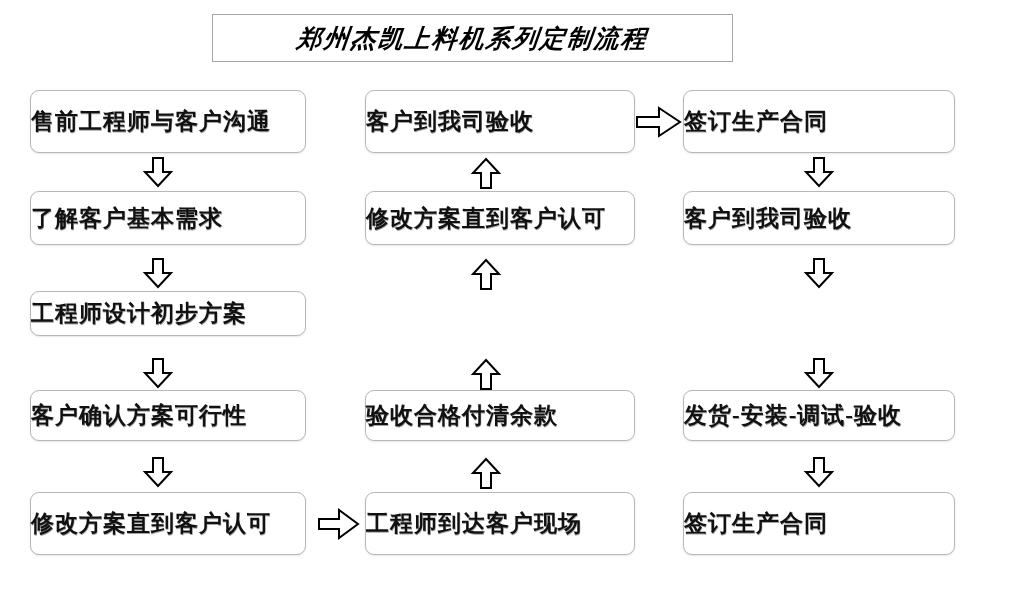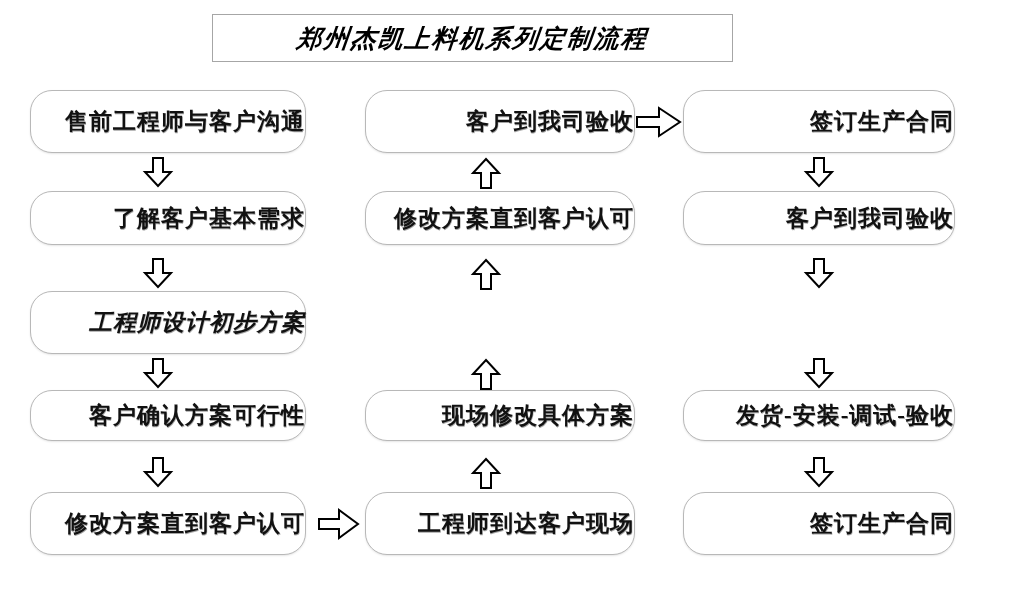--- a/index.html
+++ b/index.html
@@ -41,45 +41,45 @@
     color: #000000;
     white-space: nowrap;
     transform: skewX(-6deg);
   }
 
   
   .node {
     position: absolute;
     box-sizing: border-box;
     border: 1px solid #b8b8b8;
-    border-radius: 22px;
+    border-radius: 9px;
     background: #ffffff;
     display: flex;
     align-items: center;
-    justify-content: flex-end;
+    justify-content: flex-start;
     box-shadow: 0 1px 2px rgba(0,0,0,0.10);
   }
   .node-label {
     font-family: "Liberation Serif", "DejaVu Serif", serif;
     font-size: 23px;
     font-weight: bold;
     color: #111111;
     white-space: nowrap;
     letter-spacing: 1px;
     text-shadow: 0.6px 0.6px 0 rgba(90,90,90,0.55);
   }
 
   
   .col-left   { left: 30px;  width: 276px; }
   .col-mid    { left: 365px; width: 270px; }
   .col-right  { left: 683px; width: 272px; }
 
   .row1 { top: 90px;  height: 63px; }
   .row2 { top: 191px; height: 54px; }
-  .row3 { top: 291px; height: 63px; font-style: italic; }
+  .row3 { top: 291px; height: 45px; }
   .row4 { top: 390px; height: 51px; }
   .row5 { top: 492px; height: 63px; }
 
   
   .arrow {
     position: absolute;
   }
   .arrow svg { display: block; overflow: visible; }
   .arrow svg polygon {
     fill: #ffffff;
@@ -140,21 +140,21 @@
       </svg>
   </div>
 
   <div class="node col-mid row1">
     <span class="node-label">客户到我司验收</span>
   </div>
   <div class="node col-mid row2">
     <span class="node-label">修改方案直到客户认可</span>
   </div>
   <div class="node col-mid row4">
-    <span class="node-label">现场修改具体方案</span>
+    <span class="node-label">验收合格付清余款</span>
   </div>
   <div class="node col-mid row5">
     <span class="node-label">工程师到达客户现场</span>
   </div>
 
   <div class="arrow" style="left:470px; top:157px;">
     <svg width="32" height="32" viewBox="0 0 32 32">
         <polygon points="16,2 29,16 21,16 21,31 11,31 11,16 3,16"></polygon>
       </svg>
   </div>

